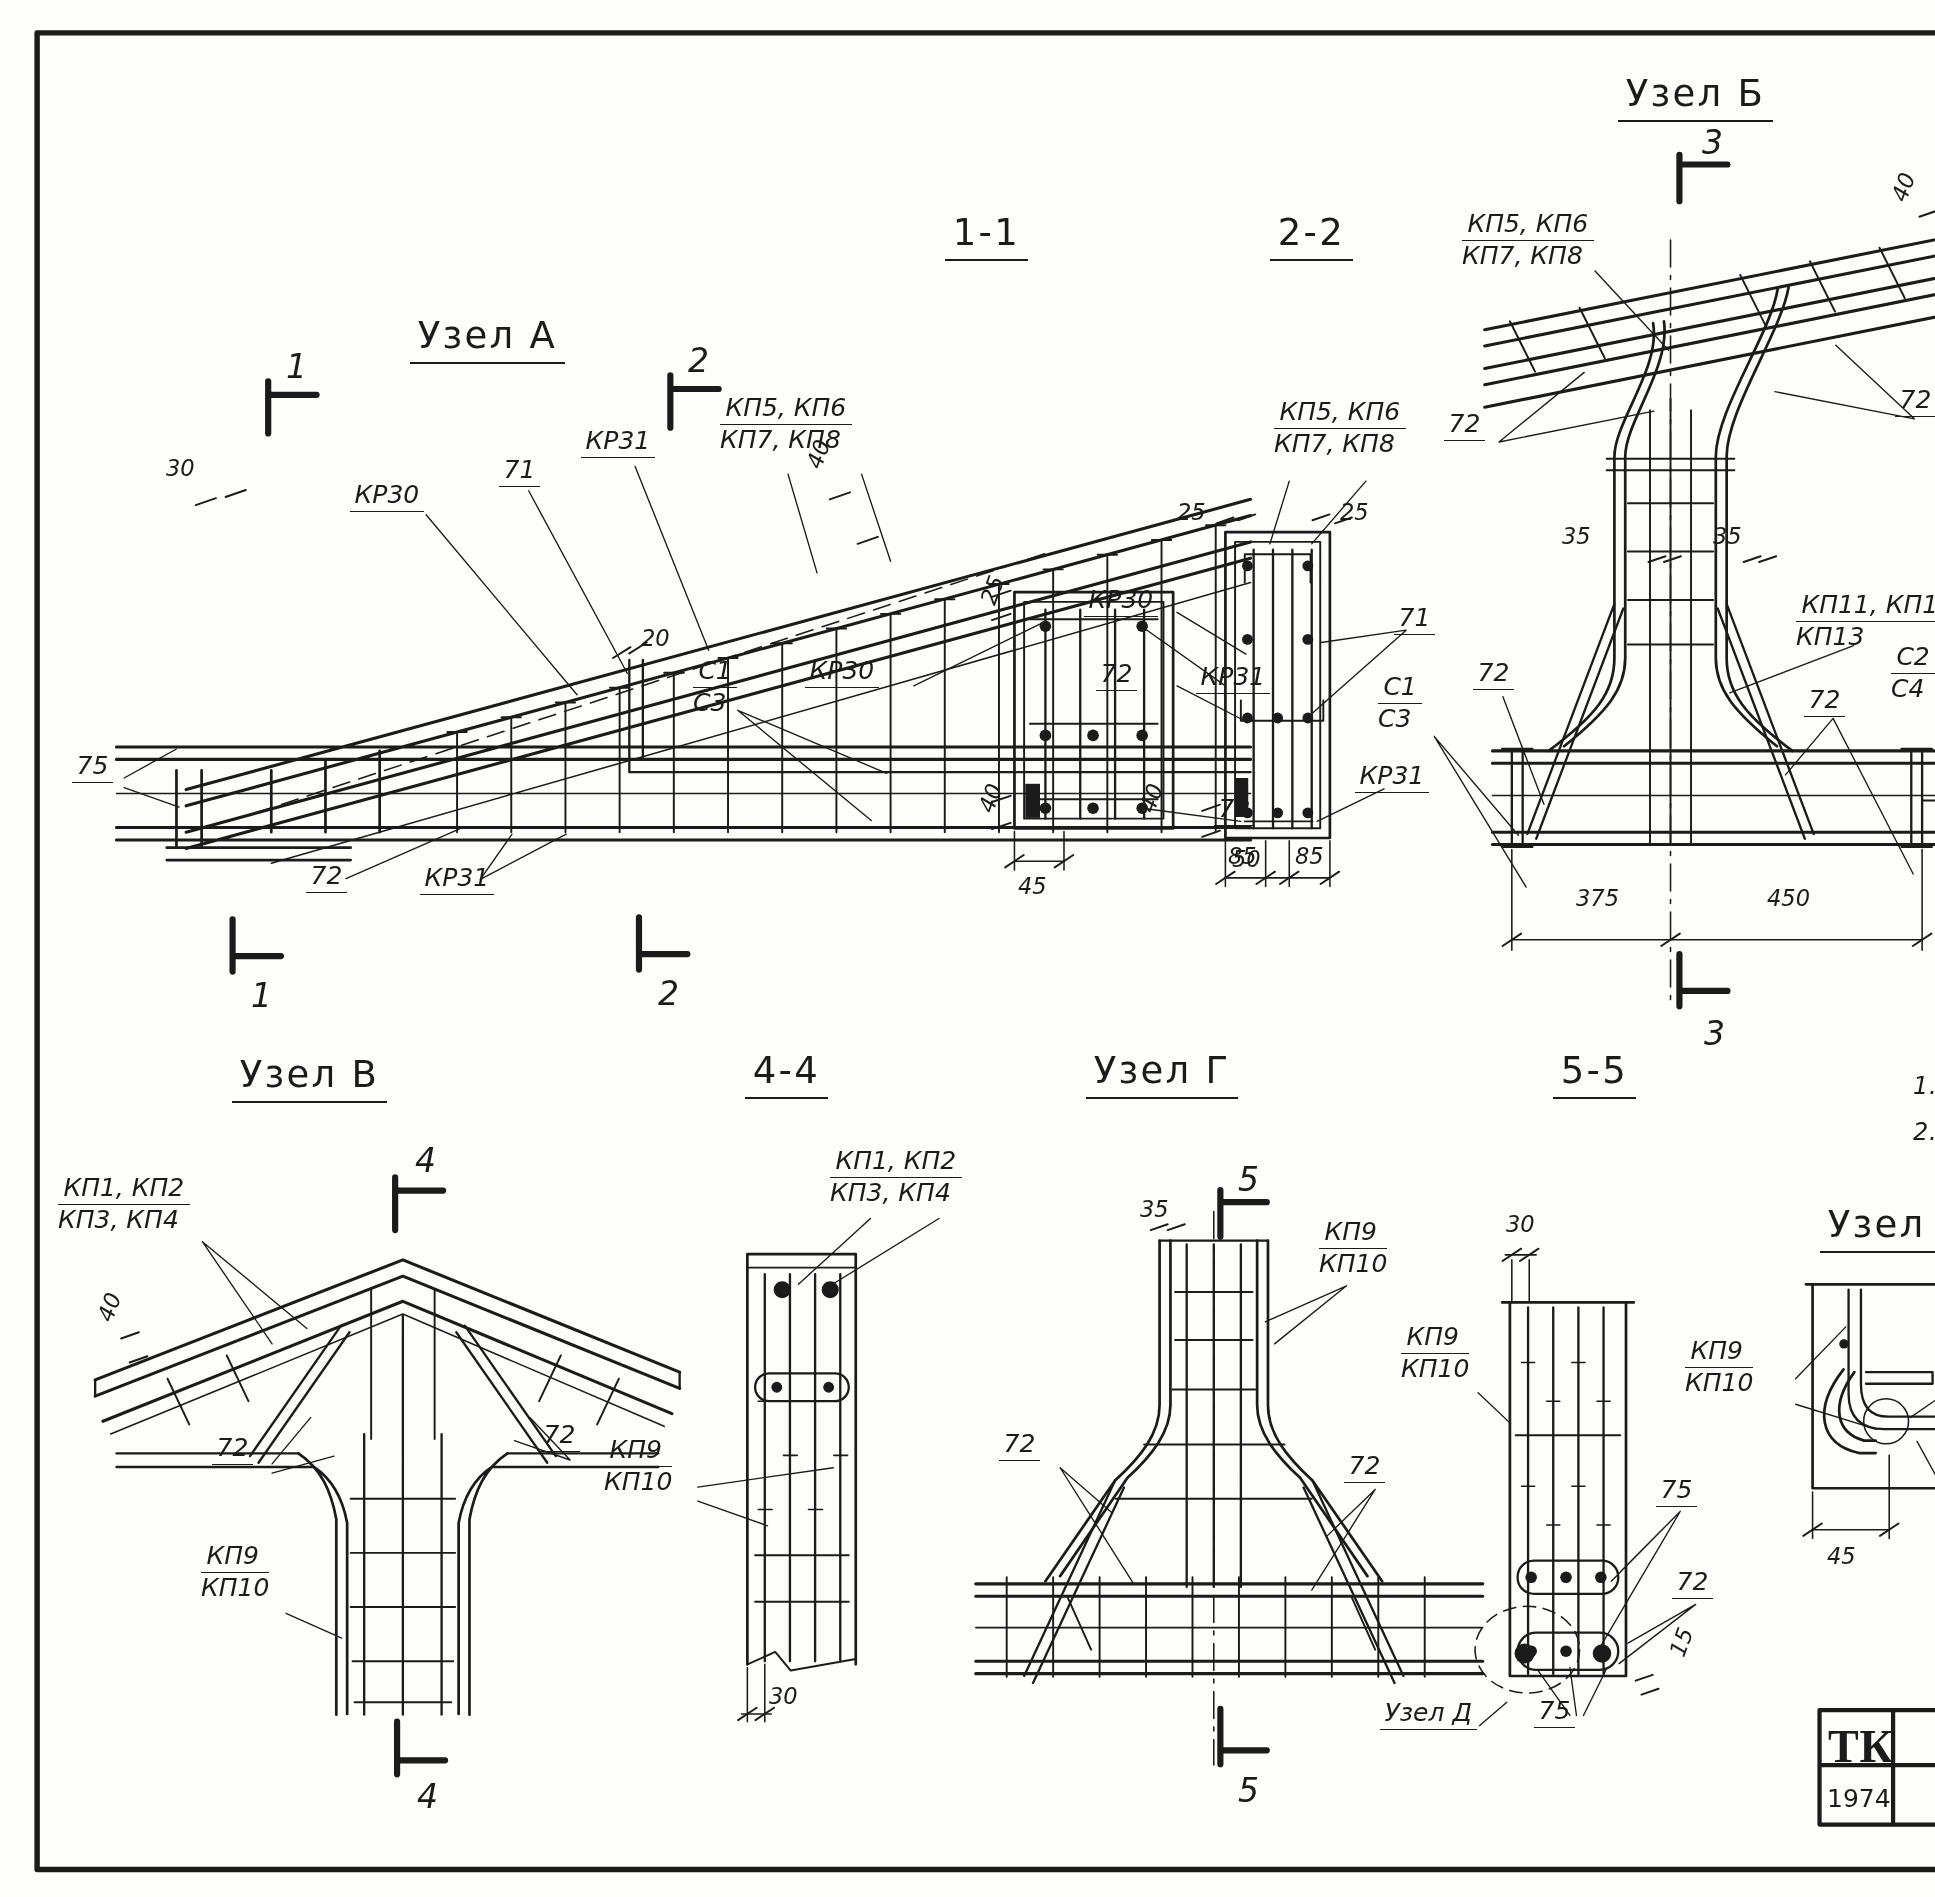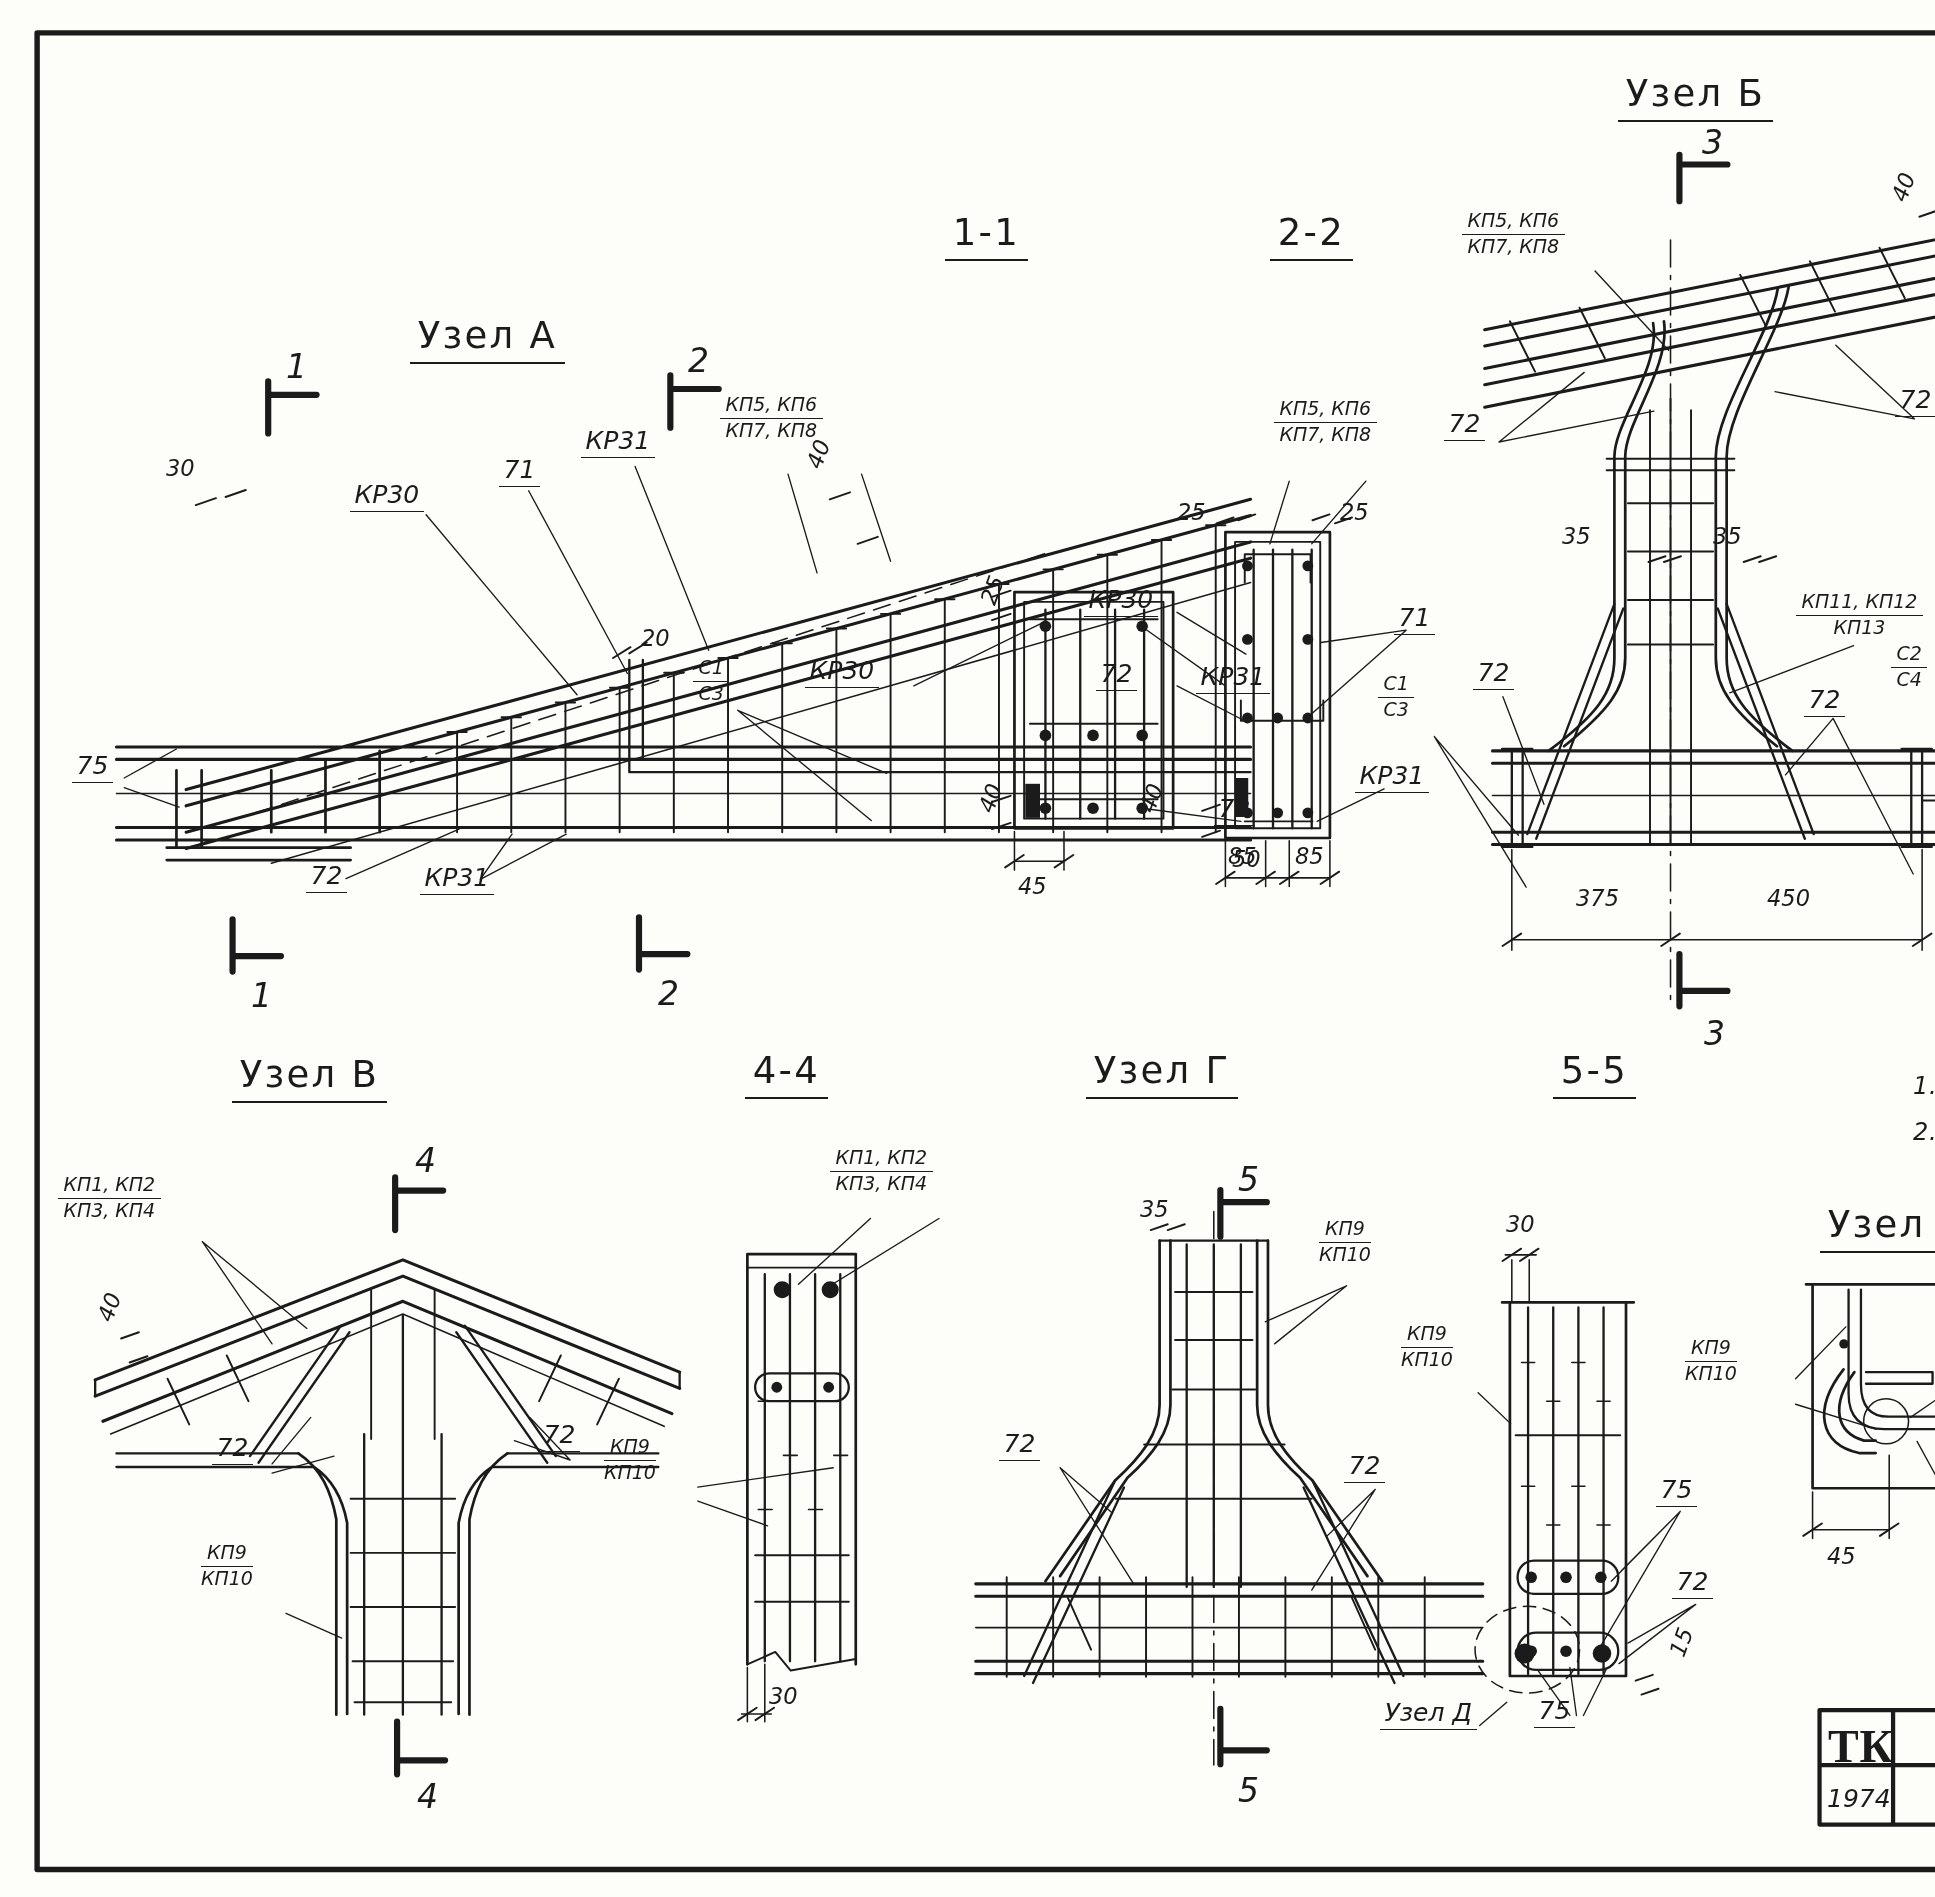--- a/index.html
+++ b/index.html
@@ -7,25 +7,25 @@
          font-family:"DejaVu Sans",sans-serif;color:#1b1b1b}
   svg.linework{position:absolute;left:0;top:0}
   .lbl{position:absolute;font-style:italic;font-size:25px;line-height:1.05;white-space:nowrap;
        transform-origin:left top}
   .ul{border-bottom:1.9px solid #1b1b1b;padding:0 4.6px 2.3px}
   .dim{position:absolute;font-style:italic;font-size:22.5px;white-space:nowrap;transform-origin:left top}
   .rot{transform:rotate(-70deg)}
   .title{position:absolute;font-size:37px;letter-spacing:2.3px;white-space:nowrap;
          border-bottom:2.7px solid #1b1b1b;padding:0 7.7px 4.6px}
   .secnum{position:absolute;font-style:italic;font-size:33px;white-space:nowrap}
-  .frac{position:absolute;font-style:italic;font-size:19px;line-height:1.05;text-align:center;white-space:nowrap}
+  .frac{position:absolute;font-style:italic;font-size:25px;line-height:1.05;white-space:nowrap}
   .frac .ft{display:block;border-bottom:1.9px solid #1b1b1b;padding:0 5.4px 2.7px}
   .frac .fb{display:block;padding-top:1.9px}
   .note{position:absolute;font-style:italic;font-size:24px;letter-spacing:0.8px;white-space:nowrap}
-  .tb{position:absolute;font-style:italic;white-space:nowrap}
+  .tb{position:absolute;white-space:nowrap}
   .logo{position:absolute;font-family:"Liberation Serif","DejaVu Serif",serif;font-weight:bold;
         font-style:normal;font-size:46px;letter-spacing:0.8px}
 </style>
 </head>
 <body>
 
 <div class="sheet">
 
 <svg class="linework" width="2666" height="1897" viewBox="0 0 6886 4901" fill="none" stroke="#1b1b1b" stroke-linecap="round" stroke-linejoin="round">
 

